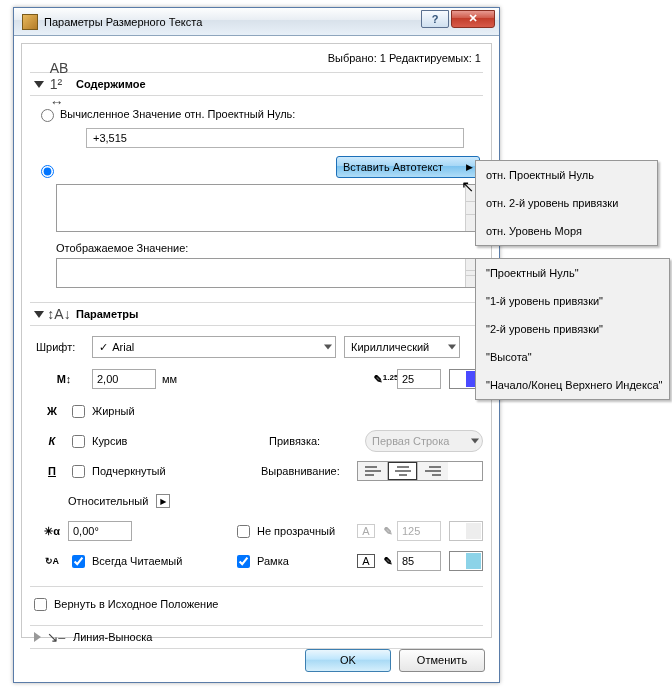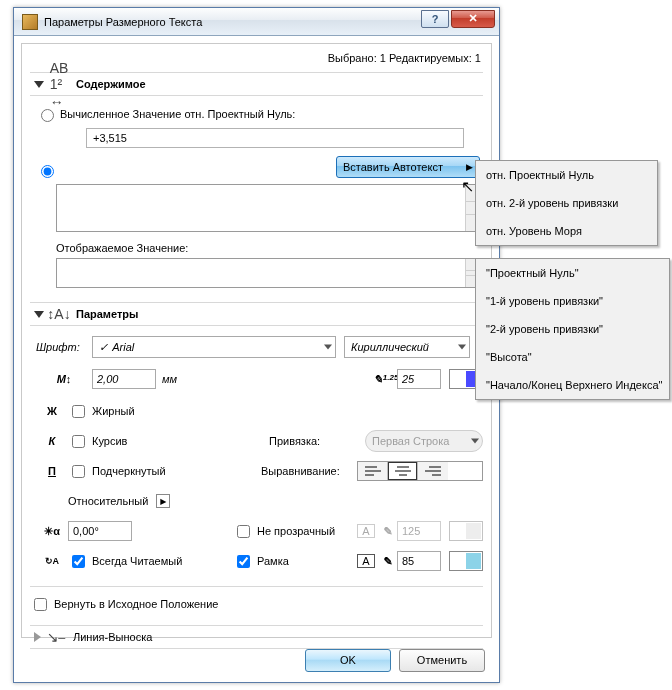--- a/index.html
+++ b/index.html
@@ -22,21 +22,21 @@
   .radio-row input { margin-right:6px;}
   .field { border:1px solid #b3b3b3; background:#fff; height:20px; padding:2px 6px; display:flex; align-items:center;}
   .multiline { border:1px solid #9a9a9a; background:#fff; position:relative;}
   .scroll { position:absolute; right:0; top:0; bottom:0; width:17px; background:#efefef; border-left:1px solid #cfcfcf;}
   .scroll .ar { height:17px; border-bottom:1px solid #cfcfcf;}
   .scroll .ar2 { position:absolute; bottom:0; height:17px; width:100%; border-top:1px solid #cfcfcf;}
   .autotext-btn { position:absolute; right:3px; top:-28px; width:144px; height:22px; border:1px solid #1c6fb8; border-radius:3px; background:linear-gradient(#cdeafd,#a6d7f6 45%,#7cc3ef 46%,#b0ddf7); display:flex; align-items:center; justify-content:space-between; padding:0 6px; color:#000;}
   .autotext-btn .arrow { font-size:9px;}
   .label { color:#000;}
   .params { margin-top:6px;}
-  .row { display:flex; align-items:center; margin:0 0 10px 6px; min-height:22px;font-style:italic;}
+  .row { display:flex; align-items:center; margin:0 0 10px 6px; min-height:22px;}
   .row .lbl { width:56px;}
   .combo { border:1px solid #a9a9a9; height:22px; display:flex; align-items:center; padding:0 6px; background:#fff; position:relative;}
   .combo .dd { position:absolute; right:3px; top:50%; transform:translateY(-50%); width:0; height:0; border-left:4px solid transparent; border-right:4px solid transparent; border-top:5px solid #555;}
   .combo.disabled { background:#f0f0f0; color:#9e9e9e; border-color:#cfcfcf;}
   .icon-cell { width:22px; display:flex; justify-content:center; color:#000; font-weight:bold;}
   .num-input { border:1px solid #a9a9a9; height:20px; width:64px; padding:0 4px; display:flex; align-items:center; background:#fff;}
   .num-input.small { width:44px;}
   .color-well { width:34px; height:20px; border:1px solid #888; display:flex; padding:1px;}
   .color-well .sw { flex:1;}
   .toggle-group { display:inline-flex; border:1px solid #999; height:20px;}
@@ -125,21 +125,21 @@
     </div>
 
     <div class="params">
       <div class="row">
         <div class="lbl">Шрифт:</div>
         <div class="combo" style="width:244px; margin-right:8px;">
           <span style="margin-right:4px;">✓</span>
             <span>Arial</span>
             <div class="dd"></div>
         </div>
-        <div class="combo" style="width:126px;text-align:center;">
+        <div class="combo" style="width:116px;text-align:center;">
           <span>Кириллический</span>
             <div class="dd"></div>
         </div>
       </div>
 
       <div class="row">
         <div class="icon-cell" style="width:56px;">M↕</div>
         <div class="num-input">
             <span>2,00</span>
           </div>

